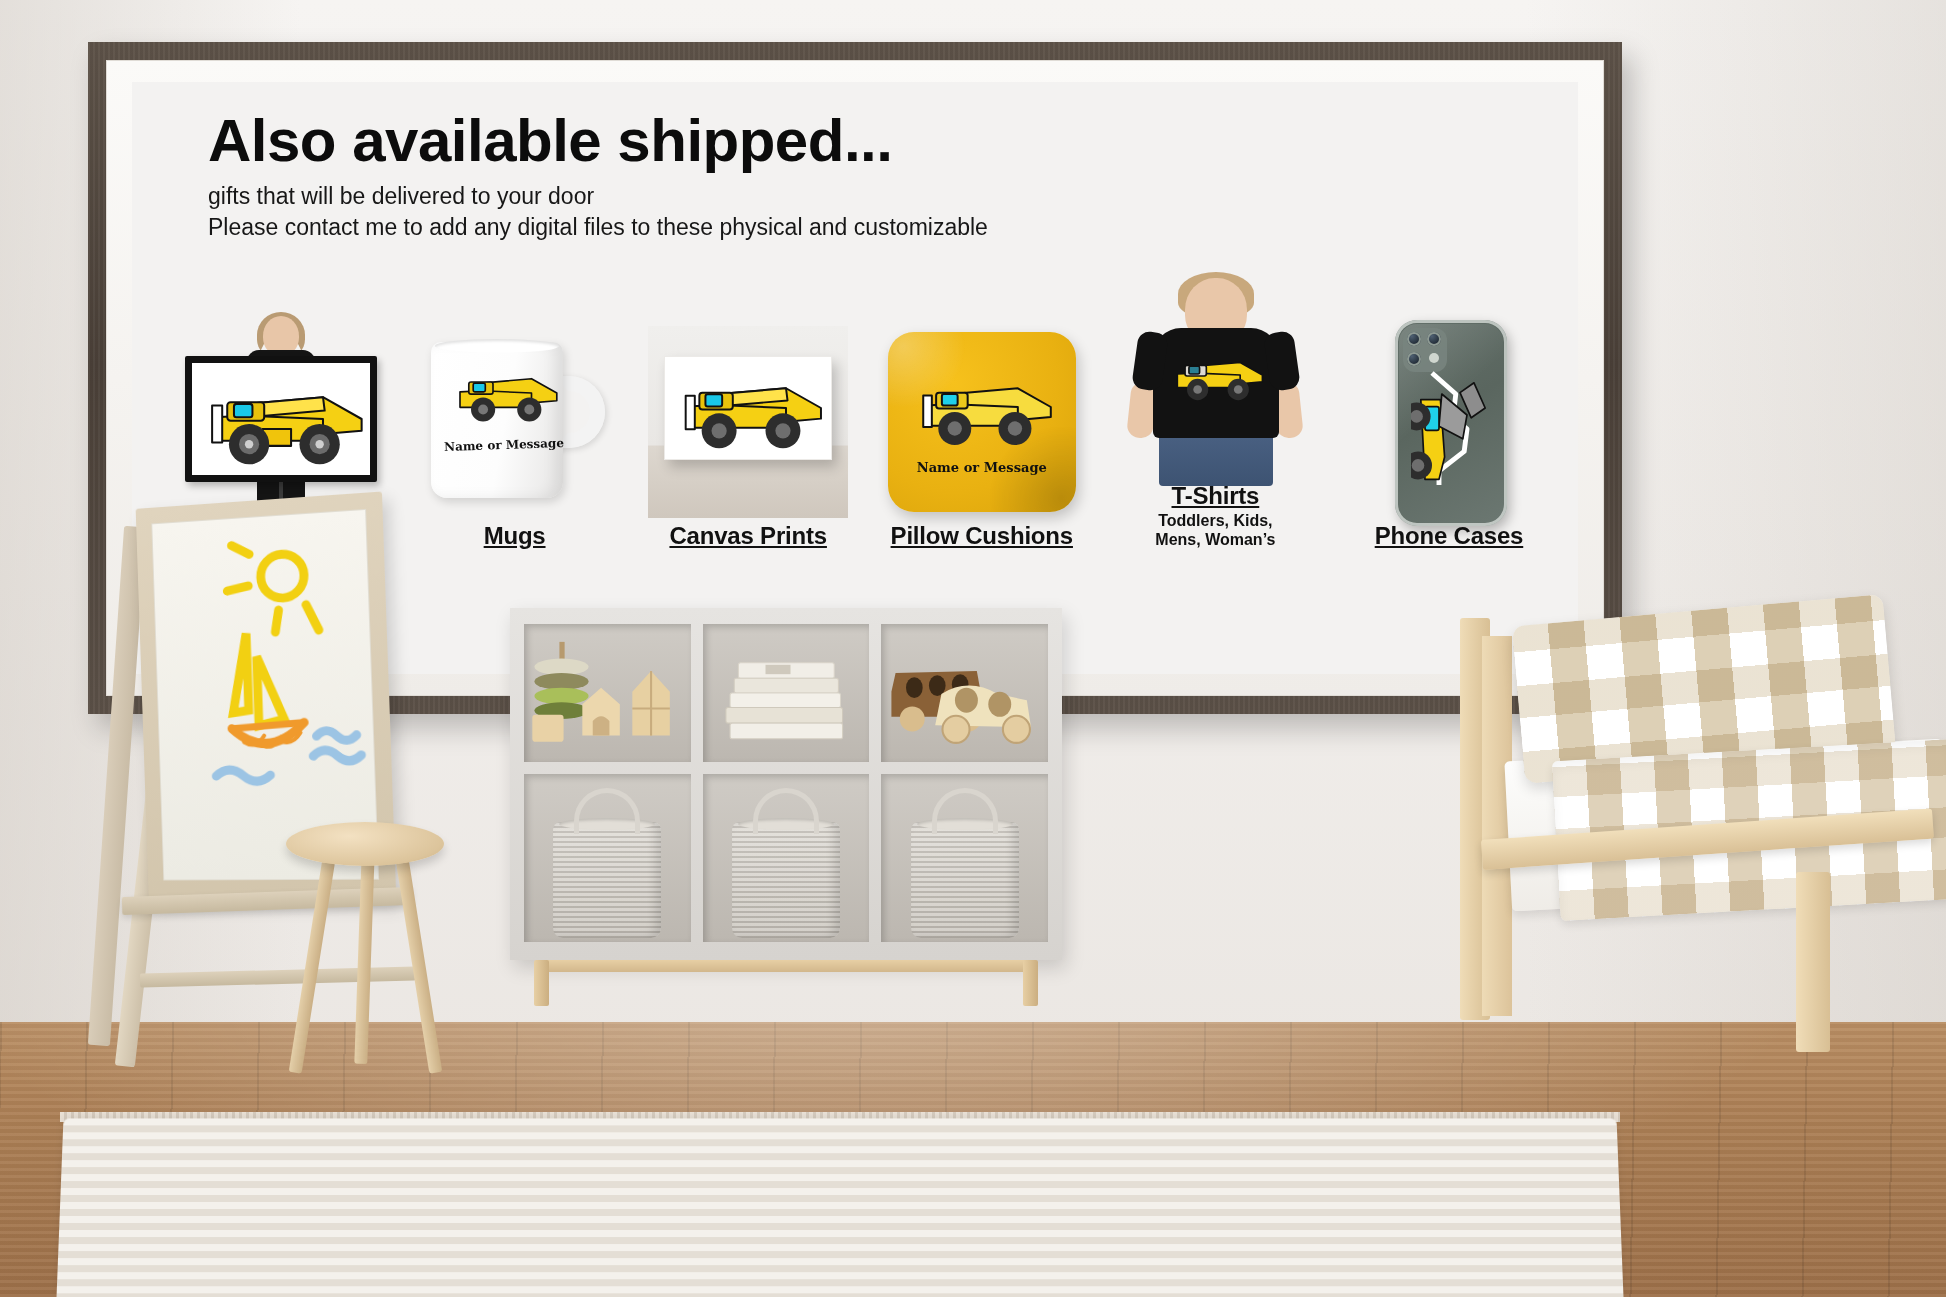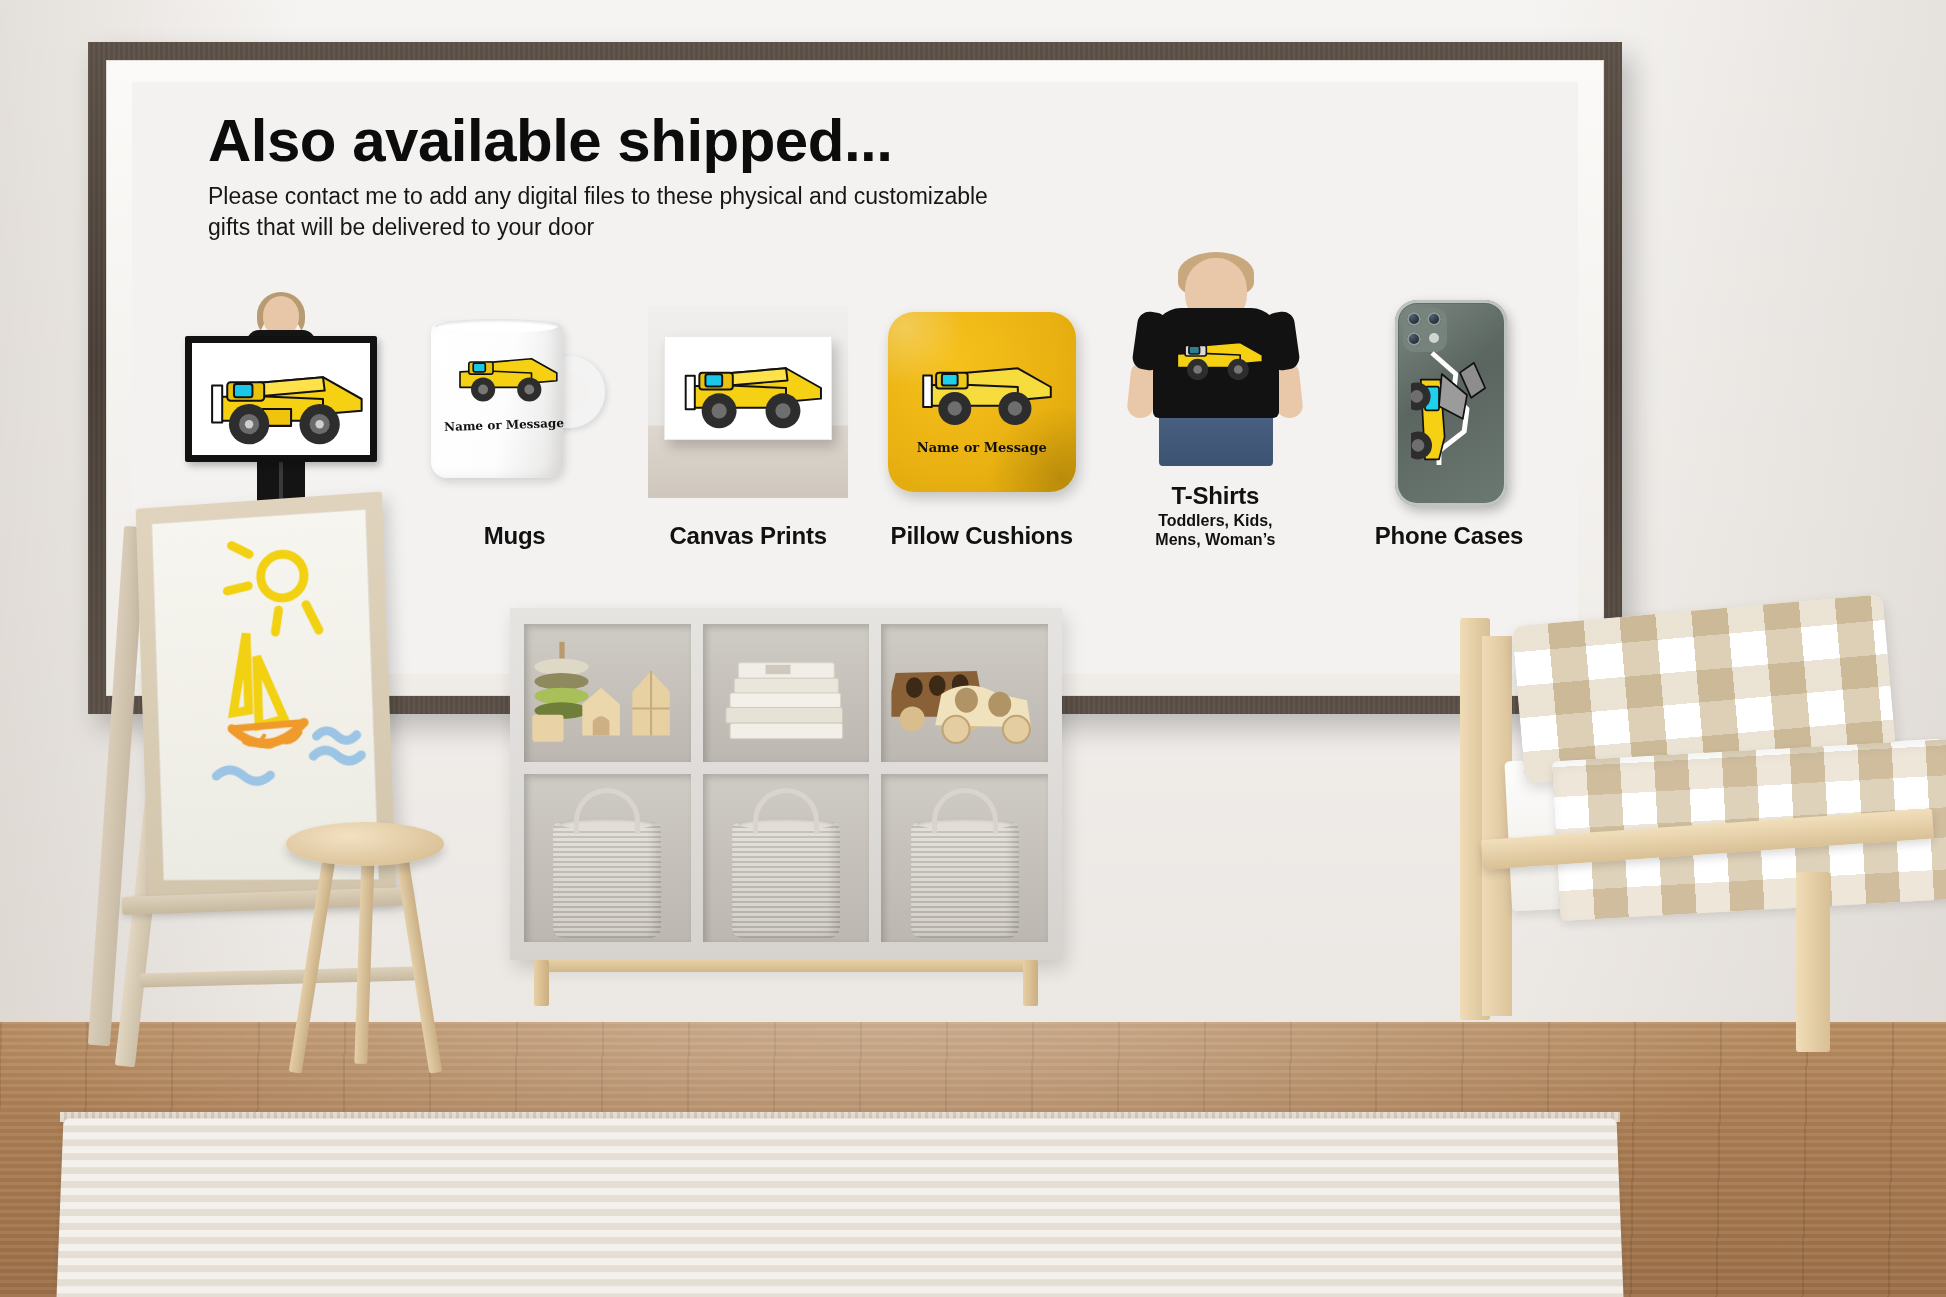--- a/index.html
+++ b/index.html
@@ -104,22 +104,22 @@
     display:flex; align-items:flex-end; justify-content:space-between;
   }
   .product {
     width:218px; display:flex; flex-direction:column; align-items:center;
   }
   .product-img {
     height:200px; width:200px; position:relative;
     display:flex; align-items:center; justify-content:center;
   }
   .product-label {
-    margin-top:20px; font-size:24px; font-weight:bold; color:#111;
-    text-align:center; white-space:nowrap; letter-spacing:-.2px;
+    margin-top:0; font-size:24px; font-weight:bold; color:#111;
+    text-align:center; white-space:nowrap; letter-spacing:-.2px;text-decoration:underline;
   }
   .product-sublabel {
     font-size:16px; font-weight:bold; color:#111; text-align:center;
     line-height:1.18; margin-top:2px;
   }
 
   
   .truck { display:block; }
 
   
@@ -456,22 +456,22 @@
   <div class="rug-fringe"></div>
   <div class="rug"></div>
 
   <div id="wall-frame">
     <div class="frame-mat">
       <div class="frame-art">
 
         <div class="art-head">
           <div class="art-title">Also available shipped...</div>
           <div class="art-sub">
+            <div>gifts that will be delivered to your door</div>
             <div>Please contact me to add any digital files to these physical and customizable</div>
-            <div>gifts that will be delivered to your door</div>
           </div>
         </div>
 
         <div class="products">
 
           <div class="product">
             <div class="product-img">
               <div class="pp-person">
                 <div class="pp-hair"></div>
                 <div class="pp-head"></div>

